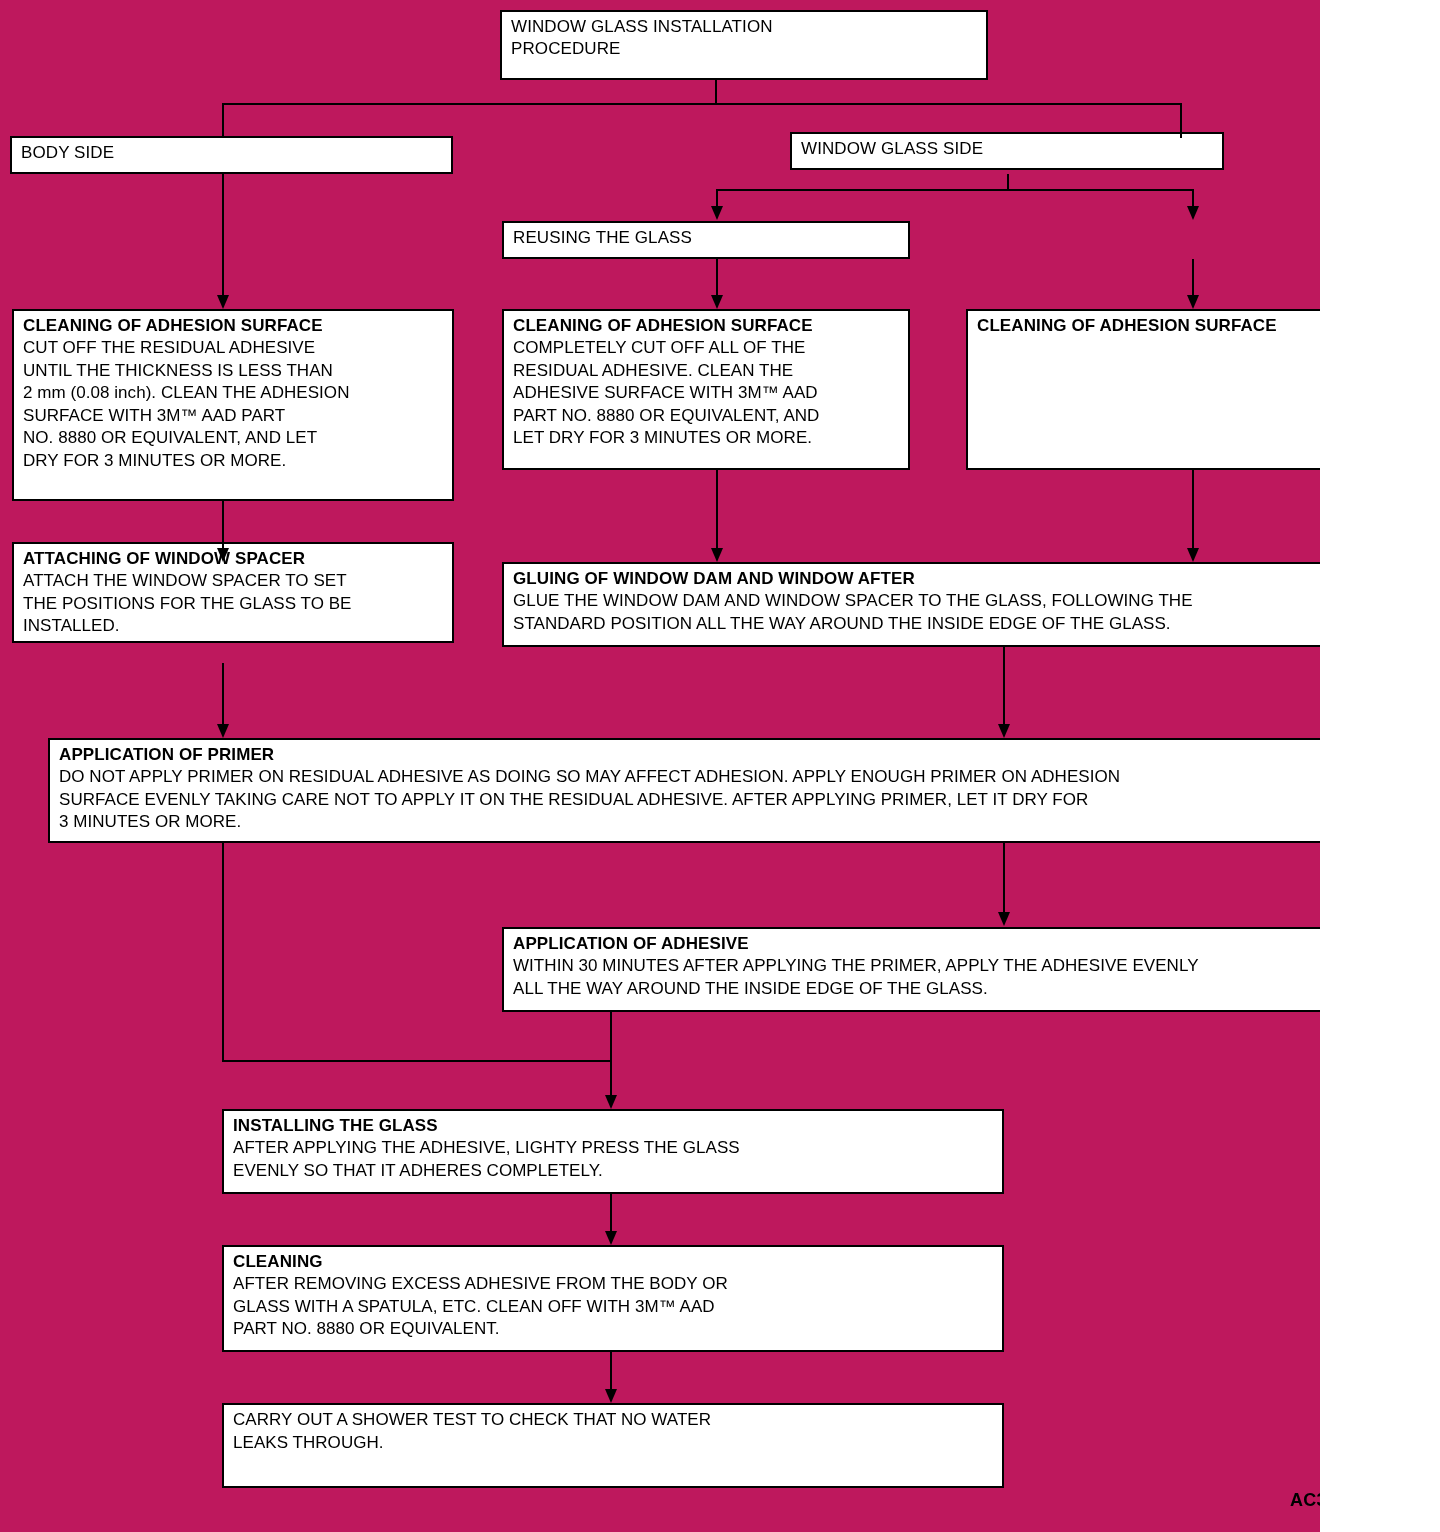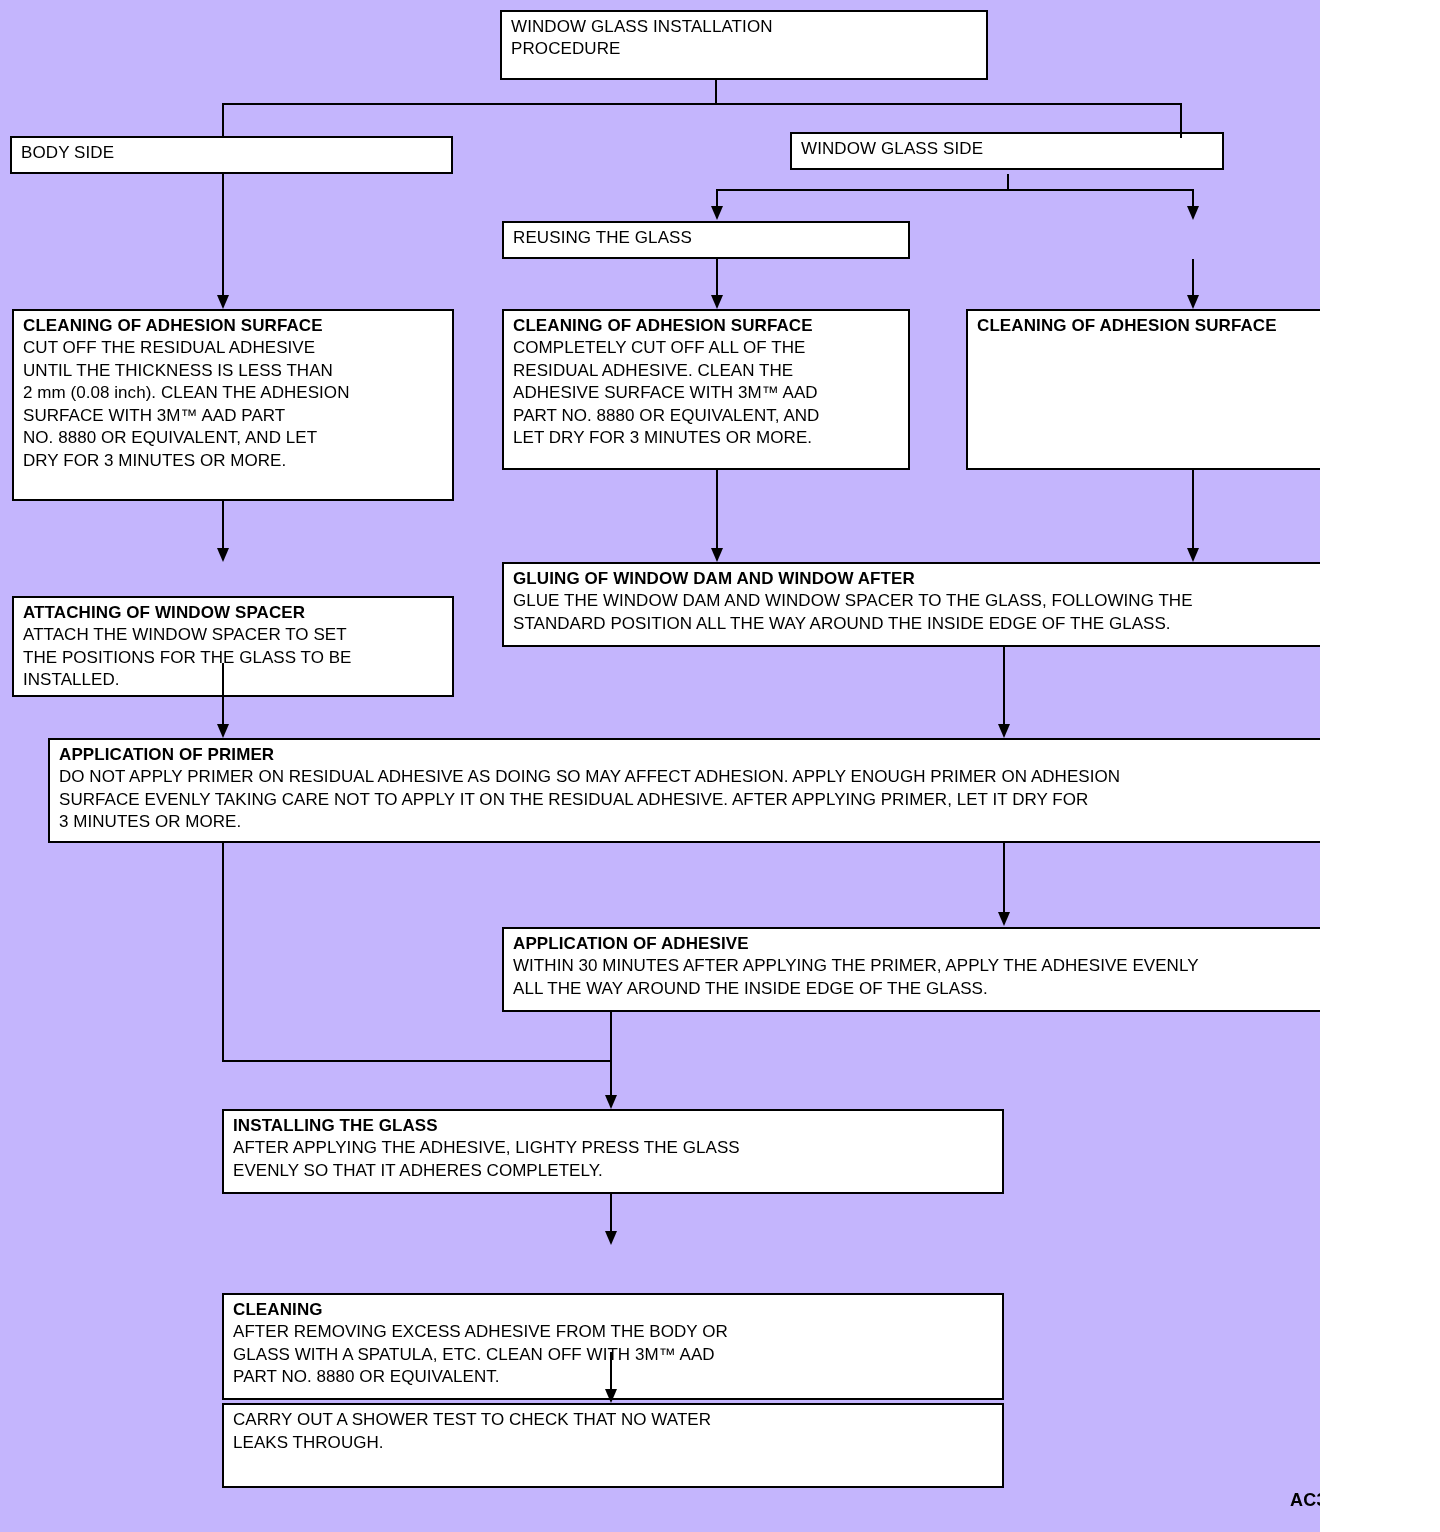--- a/index.html
+++ b/index.html
@@ -8,21 +8,21 @@
     background: #ffffff;
   }
   body {
     font-family: "Liberation Sans", sans-serif;
     color: #000000;
   }
   #canvas {
     position: relative;
     width: 1320px;
     height: 1532px;
-    background: #c4b5fd;
+    background: #be185d;
     overflow: hidden;
     text-decoration: underline;
   }
   .box {
     position: absolute;
     border: 2px solid #000000;
     background: #ffffff;
     box-sizing: border-box;
     padding: 4px 8px 4px 9px;
   }
@@ -104,21 +104,21 @@
 RESIDUAL ADHESIVE. CLEAN THE
 ADHESIVE SURFACE WITH 3M™ AAD
 PART NO. 8880 OR EQUIVALENT, AND
 LET DRY FOR 3 MINUTES OR MORE.</div>
   </div>
 
   <div class="box" style="left:966px; top:309px; width:430px; height:161px;">
     <div class="ttl">CLEANING OF ADHESION SURFACE</div>
   </div>
 
-  <div class="box" style="left:12px; top:596px; width:442px; height:101px;">
+  <div class="box" style="left:12px; top:542px; width:442px; height:101px;">
     <div class="ttl">ATTACHING OF WINDOW SPACER</div>
     <div class="bdy">ATTACH THE WINDOW SPACER TO SET
 THE POSITIONS FOR THE GLASS TO BE
 INSTALLED.</div>
   </div>
 
   <div class="box" style="left:502px; top:562px; width:894px; height:85px;">
     <div class="ttl">GLUING OF WINDOW DAM AND WINDOW AFTER</div>
     <div class="bdy">GLUE THE WINDOW DAM AND WINDOW SPACER TO THE GLASS, FOLLOWING THE
 STANDARD POSITION ALL THE WAY AROUND THE INSIDE EDGE OF THE GLASS.</div>
@@ -136,21 +136,21 @@
     <div class="bdy">WITHIN 30 MINUTES AFTER APPLYING THE PRIMER, APPLY THE ADHESIVE EVENLY
 ALL THE WAY AROUND THE INSIDE EDGE OF THE GLASS.</div>
   </div>
 
   <div class="box" style="left:222px; top:1109px; width:782px; height:85px;">
     <div class="ttl">INSTALLING THE GLASS</div>
     <div class="bdy">AFTER APPLYING THE ADHESIVE, LIGHTY  PRESS THE GLASS
 EVENLY SO THAT IT ADHERES COMPLETELY.</div>
   </div>
 
-  <div class="box" style="left:222px; top:1245px; width:782px; height:107px;margin-top:48px;">
+  <div class="box" style="left:222px; top:1245px; width:782px; height:107px;">
     <div class="ttl">CLEANING</div>
     <div class="bdy">AFTER REMOVING EXCESS ADHESIVE FROM THE BODY OR
 GLASS WITH A SPATULA, ETC. CLEAN OFF  WITH 3M™ AAD
 PART NO. 8880 OR EQUIVALENT.</div>
   </div>
 
   <div class="box" style="left:222px; top:1403px; width:782px; height:85px;">
     <div class="bdy">CARRY OUT A SHOWER TEST TO CHECK THAT NO WATER
 LEAKS THROUGH.</div>
   </div>

